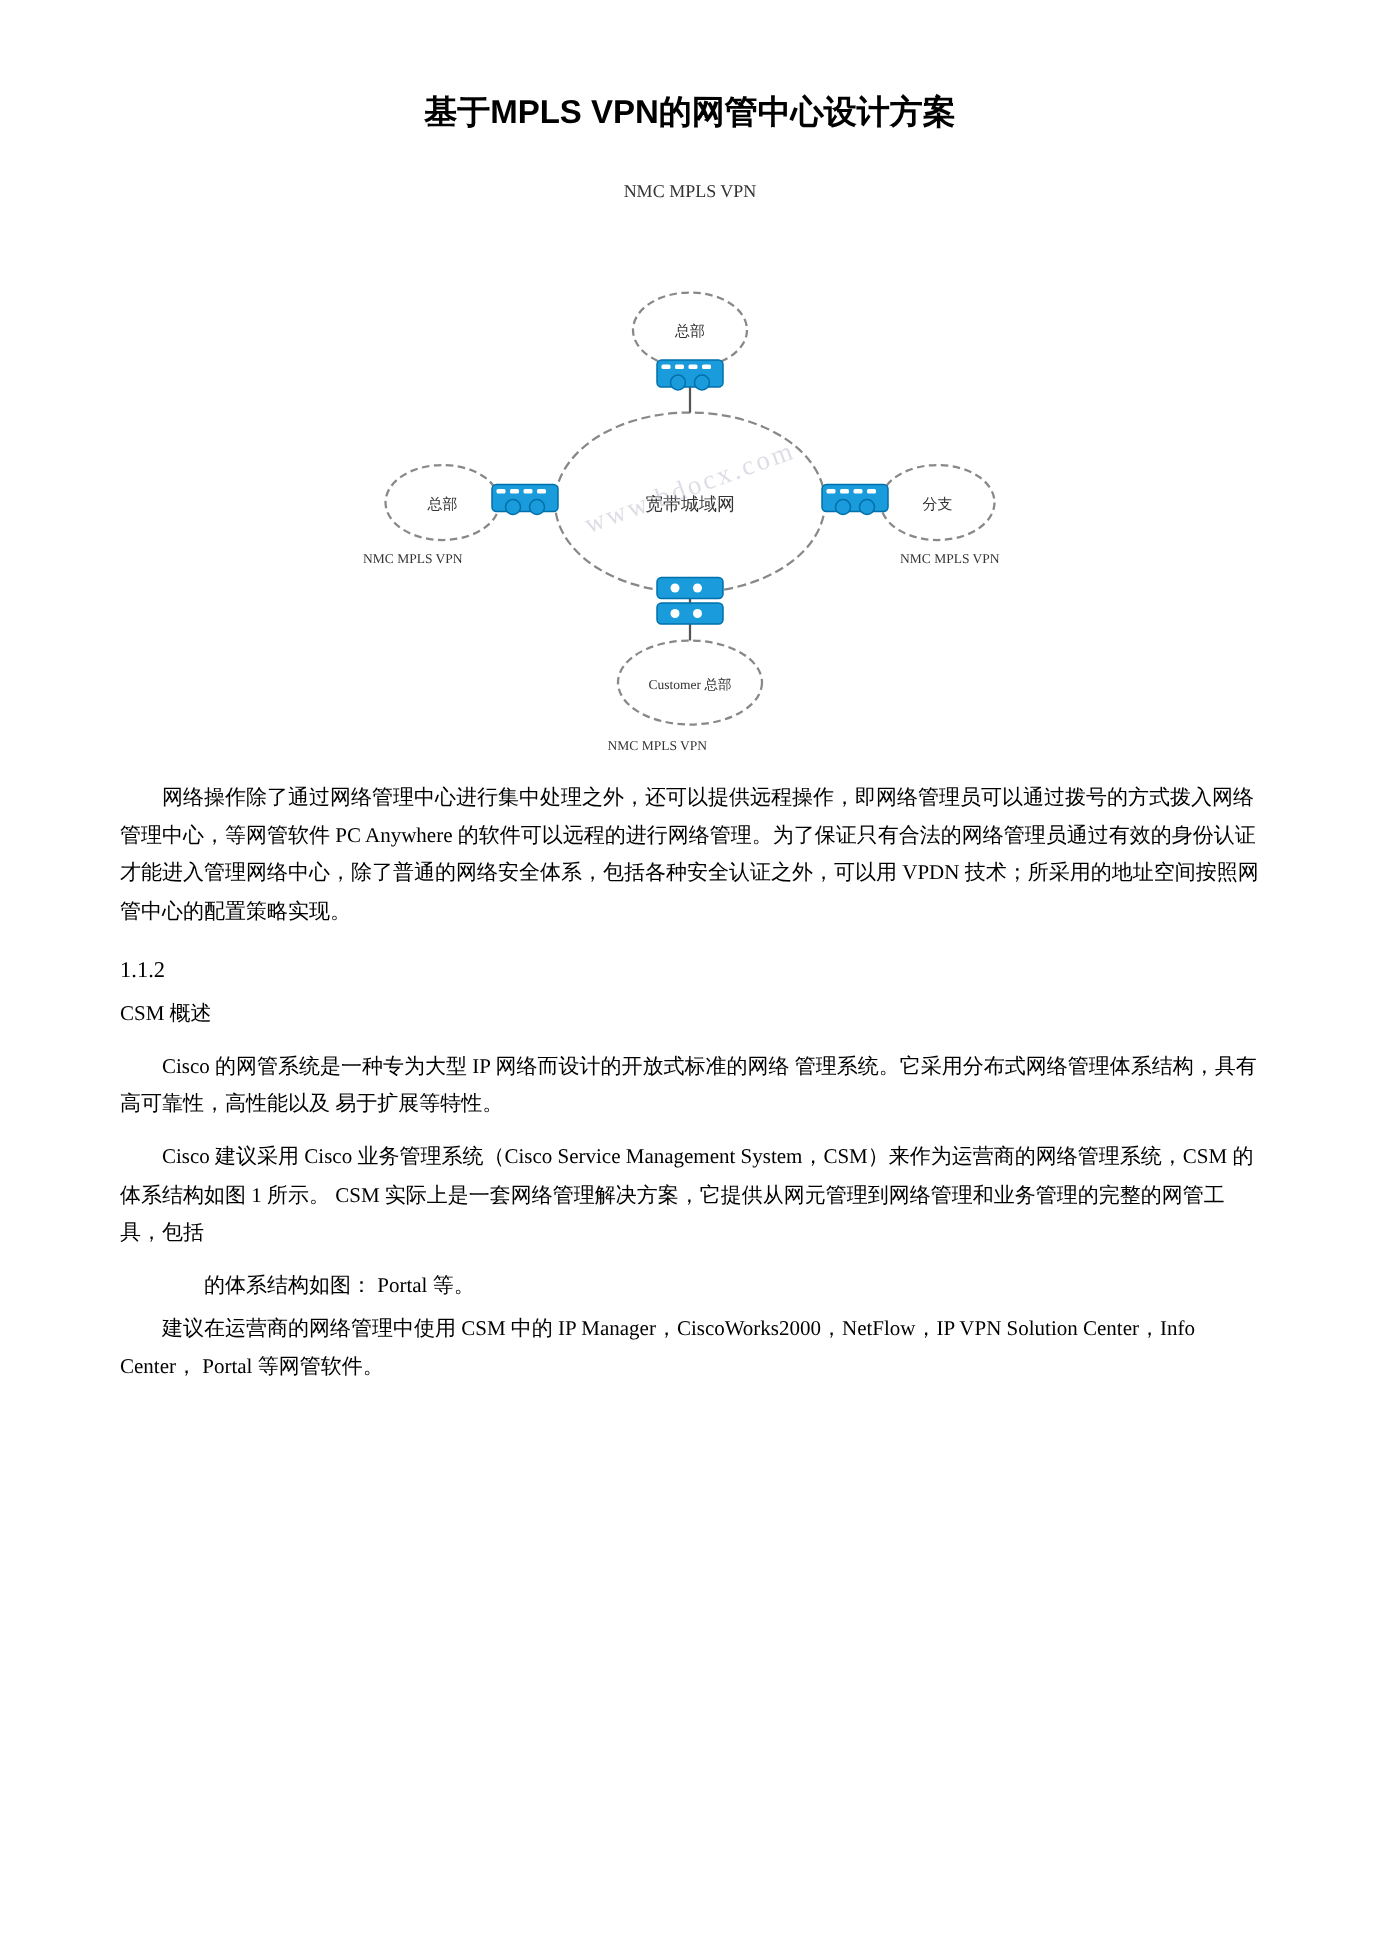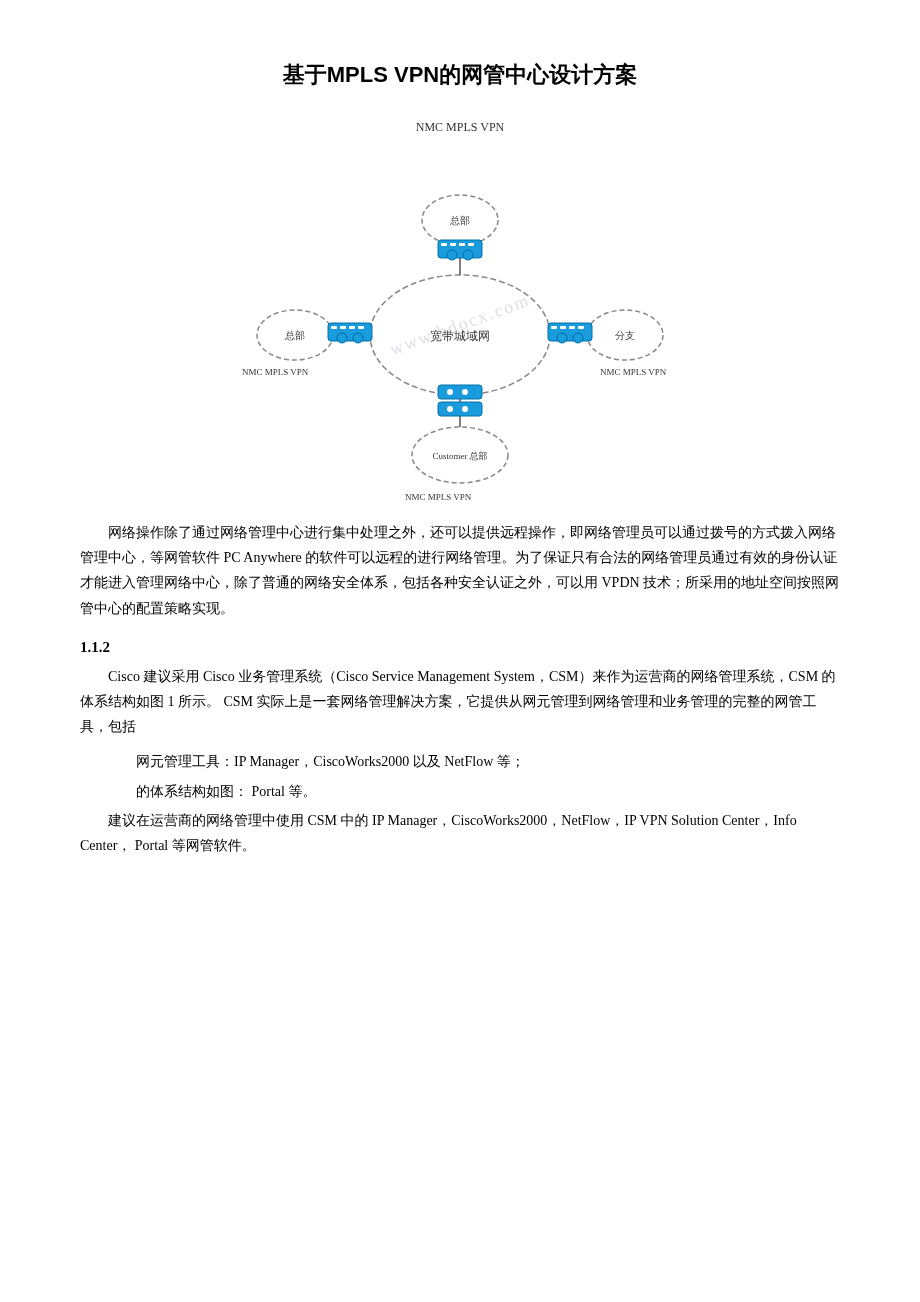--- a/index.html
+++ b/index.html
@@ -32,21 +32,21 @@
       color: #333;
       margin-bottom: 5px;
       text-align: center;
     }
     .network-diagram {
       width: 560px;
       height: 370px;
       position: relative;
     }
     .section-heading {
-      font-weight: bold;
+      font-weight: normal;
       font-size: 15px;
       margin: 18px 0 8px 0;
     }
     .paragraph {
       text-indent: 2em;
       line-height: 1.8;
       margin-bottom: 10px;
     }
     .list-item {
       margin-left: 4em;
@@ -144,22 +144,23 @@
       </svg>
     </div>
   </div>
 
   <div class="fig-caption"></div>
 
   <div class="paragraph">网络操作除了通过网络管理中心进行集中处理之外，还可以提供远程操作，即网络管理员可以通过拨号的方式拨入网络管理中心，等网管软件 PC Anywhere 的软件可以远程的进行网络管理。为了保证只有合法的网络管理员通过有效的身份认证才能进入管理网络中心，除了普通的网络安全体系，包括各种安全认证之外，可以用 VPDN 技术；所采用的地址空间按照网管中心的配置策略实现。</div>
 
   <div class="section-heading">1.1.2</div>
 
+  <div class="paragraph" style="text-indent:0">CSM 概述</div>
 
+  <div class="paragraph">Cisco 的网管系统是一种专为大型 IP 网络而设计的开放式标准的网络 管理系统。它采用分布式网络管理体系结构，具有高可靠性，高性能以及 易于扩展等特性。</div>
 
   <div class="paragraph">Cisco 建议采用 Cisco 业务管理系统（Cisco Service Management System，CSM）来作为运营商的网络管理系统，CSM 的体系结构如图 1 所示。 CSM 实际上是一套网络管理解决方案，它提供从网元管理到网络管理和业务管理的完整的网管工具，包括</div>
 
-  <div class="list-item">网元管理工具：IP Manager，CiscoWorks2000 以及 NetFlow 等；</div>
   <div class="list-item">的体系结构如图： Portal 等。</div>
 
   <div class="paragraph">建议在运营商的网络管理中使用 CSM 中的 IP Manager，CiscoWorks2000，NetFlow，IP VPN Solution Center，Info Center， Portal 等网管软件。</div>
 
 </div>
 
 </body></html>

